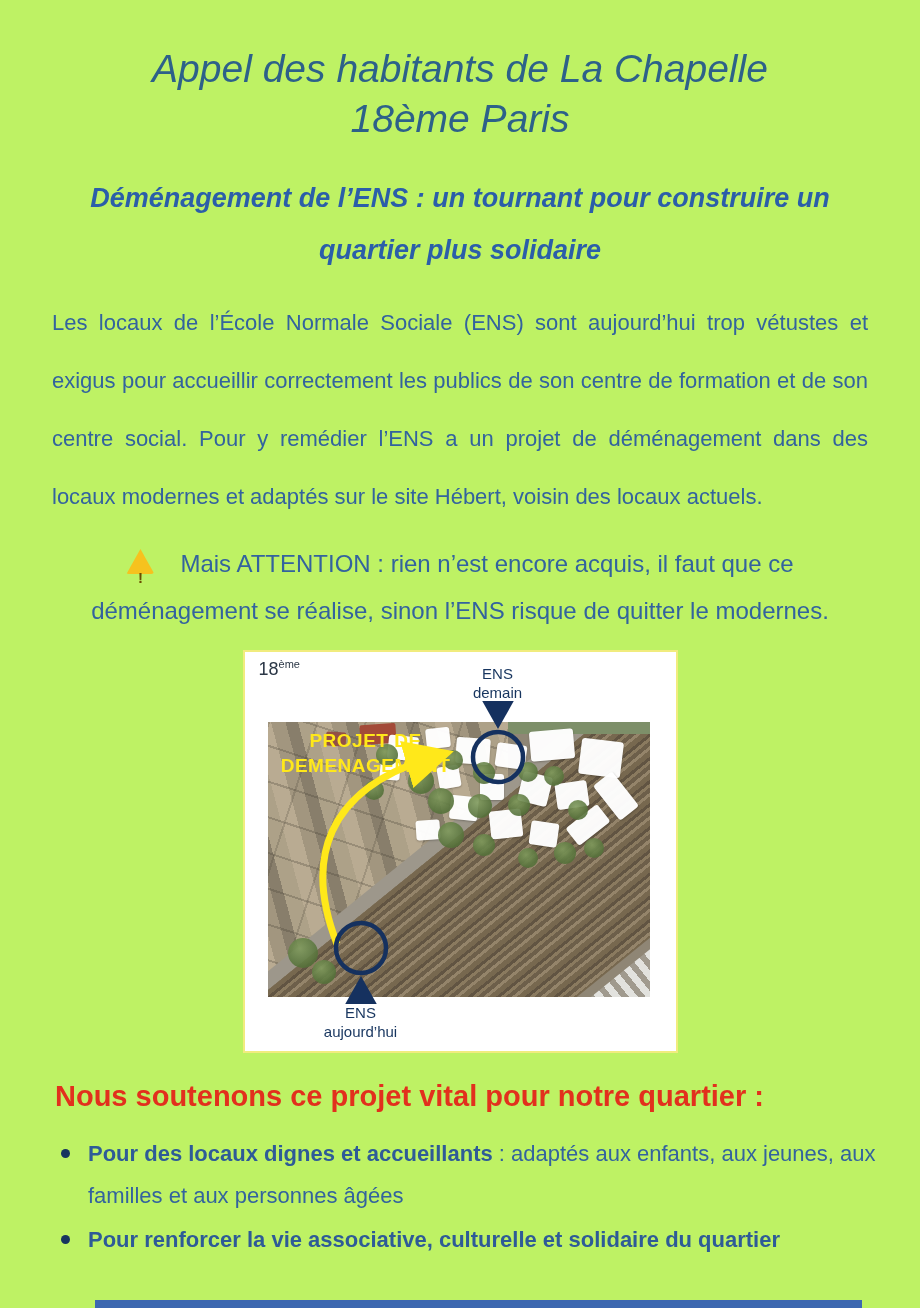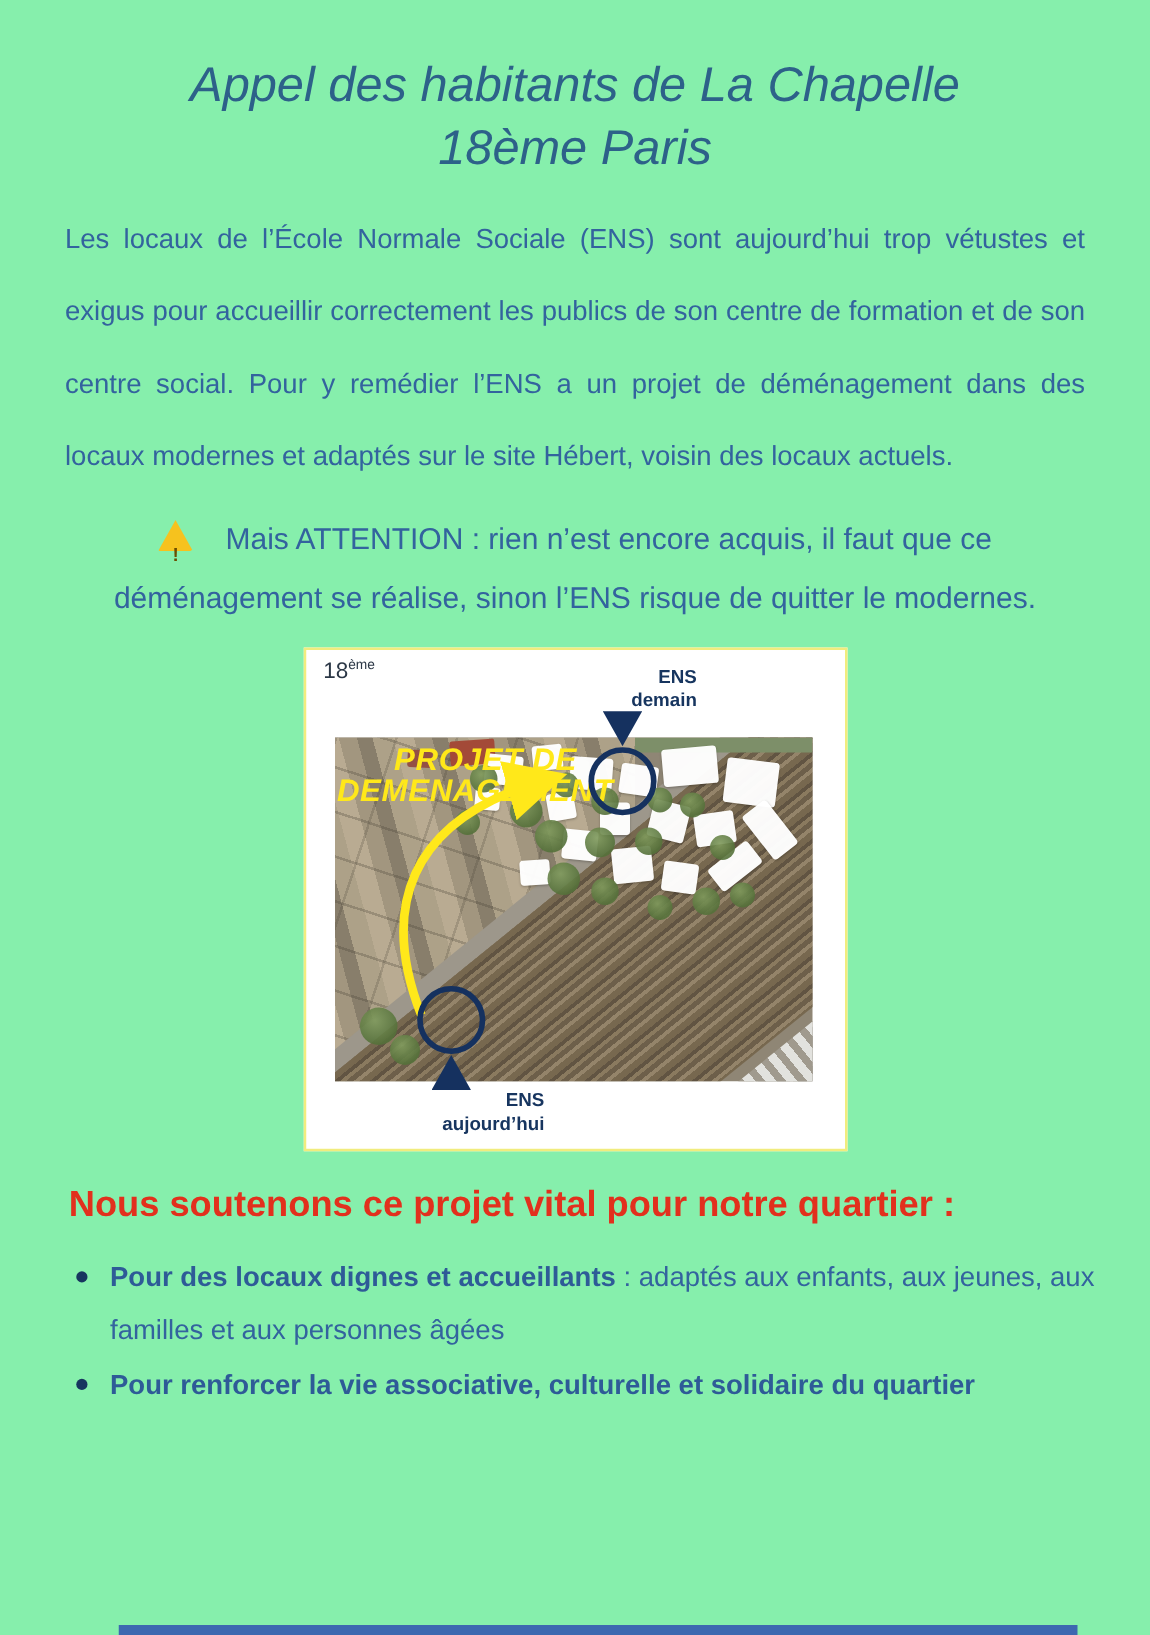--- a/index.html
+++ b/index.html
@@ -1,16 +1,16 @@
 <!DOCTYPE html>
 <html><head>
 <meta charset="utf-8">
 <style>
   html,body{margin:0;padding:0;background:#fff;}
-  .page{position:relative;width:920px;height:1308px;background:#86efac;overflow:hidden;
+  .page{position:relative;width:920px;height:1308px;background:#bef264;overflow:hidden;
         font-family:"Liberation Sans",sans-serif;}
 
   
   .title{margin-top:44px;text-align:center;color:#2d6189;font-style:italic;font-weight:500;}
   .title .tline{font-size:39px;line-height:50px;}
 
   
   .subtitle{max-width:780px;margin:28px auto 0;text-align:center;color:#2b5ea9;
             font-weight:bold;font-style:italic;font-size:27px;line-height:52px;}
 
@@ -26,21 +26,21 @@
   .warn-icon .tri{position:absolute;inset:0;background:#f6c21e;
                   clip-path:polygon(50% 0,100% 100%,0 100%);border-radius:3px;}
   .warn-icon .excl{position:absolute;left:0;right:0;top:5px;text-align:center;
                    font-weight:bold;font-size:15px;color:#6b4d00;}
 
   
   .figure{position:relative;width:431px;height:399px;margin:16px auto 0;
           border:2px solid #f1ec7e;background:#fff;}
   .district{position:absolute;left:14px;top:6px;font-size:18px;color:#2b3746;}
   .district sup{font-size:11px;}
-  .map-label{position:absolute;text-align:right;color:#17355f;font-weight:bold;
+  .map-label{position:absolute;text-align:center;color:#17355f;font-weight:normal;
              font-size:15px;line-height:19px;}
   .lbl-demain{left:193px;top:12px;width:120px;}
   .lbl-auj{left:41px;top:351px;width:150px;}
 
   
   .photo{position:absolute;left:23px;top:70px;width:382px;height:275px;overflow:hidden;
          background:#8f8675;}
   .city{position:absolute;left:0;top:0;width:240px;height:275px;
     background:
       repeating-linear-gradient(18deg, rgba(70,64,52,.28) 0 2px, transparent 2px 34px),
@@ -56,22 +56,22 @@
         background:repeating-linear-gradient(90deg,#8e8c86 0 20px,#b5b3ae 20px 22px);}
   .hatch{position:absolute;left:255px;top:330px;width:300px;height:46px;
         transform:rotate(-39deg);transform-origin:0 0;
         background:repeating-linear-gradient(90deg,#e2e2de 0 7px,#a09a8e 7px 13px);}
   .greenstrip{position:absolute;left:240px;top:0;width:142px;height:12px;background:#7d8f69;}
   .m{position:absolute;background:rgba(255,255,255,.97);border-radius:3px;
      box-shadow:0 1px 2px rgba(0,0,0,.25);}
   .t{position:absolute;border-radius:50%;opacity:.9;
      background:radial-gradient(circle at 40% 35%, #7f9a5c, #55713a 70%);}
   .rb{position:absolute;border-radius:2px;}
-  .proj{position:absolute;left:2px;top:6px;width:192px;text-align:right;color:#ffe81a;
-        font-weight:bold;font-size:25px;line-height:25px;letter-spacing:.5px;font-style:italic;}
+  .proj{position:absolute;left:2px;top:6px;width:192px;text-align:center;color:#ffe81a;
+        font-weight:bold;font-size:19px;line-height:25px;letter-spacing:.5px;}
   .overlay-svg{position:absolute;left:0;top:0;pointer-events:none;}
 
   
   .support{margin:26px 40px 0 55px;color:#e2301d;font-weight:bold;font-size:29px;line-height:34px;}
 
   
   .blist{margin:20px 0 0 0;padding:0 29px 0 88px;list-style:none;
          font-size:22px;line-height:42px;color:#33639e;}
   .blist li{position:relative;margin-bottom:2px;}
   .blist li::before{content:"";position:absolute;left:-27px;top:16px;width:9px;height:9px;
@@ -84,20 +84,21 @@
 </head>
 <body>
 
 <div class="page">
 
   <div class="title">
     <div class="tline">Appel des habitants de La Chapelle</div>
     <div class="tline">18ème Paris</div>
   </div>
 
+  <div class="subtitle">Déménagement de l’ENS : un tournant pour construire un quartier plus solidaire</div>
 
   <p class="intro">Les locaux de l’École Normale Sociale (ENS) sont aujourd’hui trop vétustes et exigus pour accueillir correctement les publics de son centre de formation et de son centre social. Pour y remédier l’ENS a un projet de déménagement dans des locaux modernes et adaptés sur le site Hébert, voisin des locaux actuels.</p>
 
   <div class="warning">
     <div>
       <span class="warn-icon">
         <span class="tri"></span>
         <span class="excl">!</span>
       </span><span>Mais ATTENTION : rien n’est encore acquis, il faut que ce</span>
     </div>

